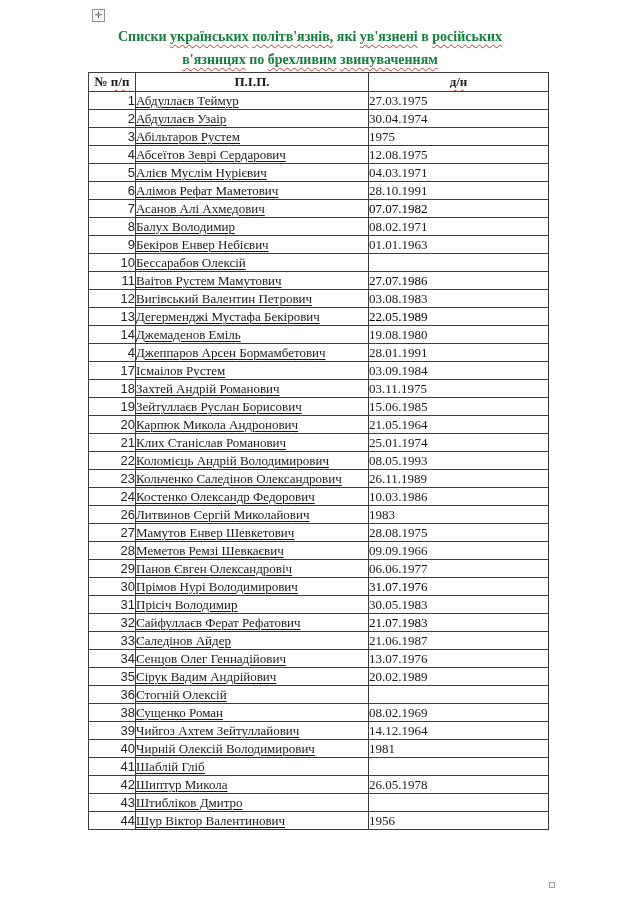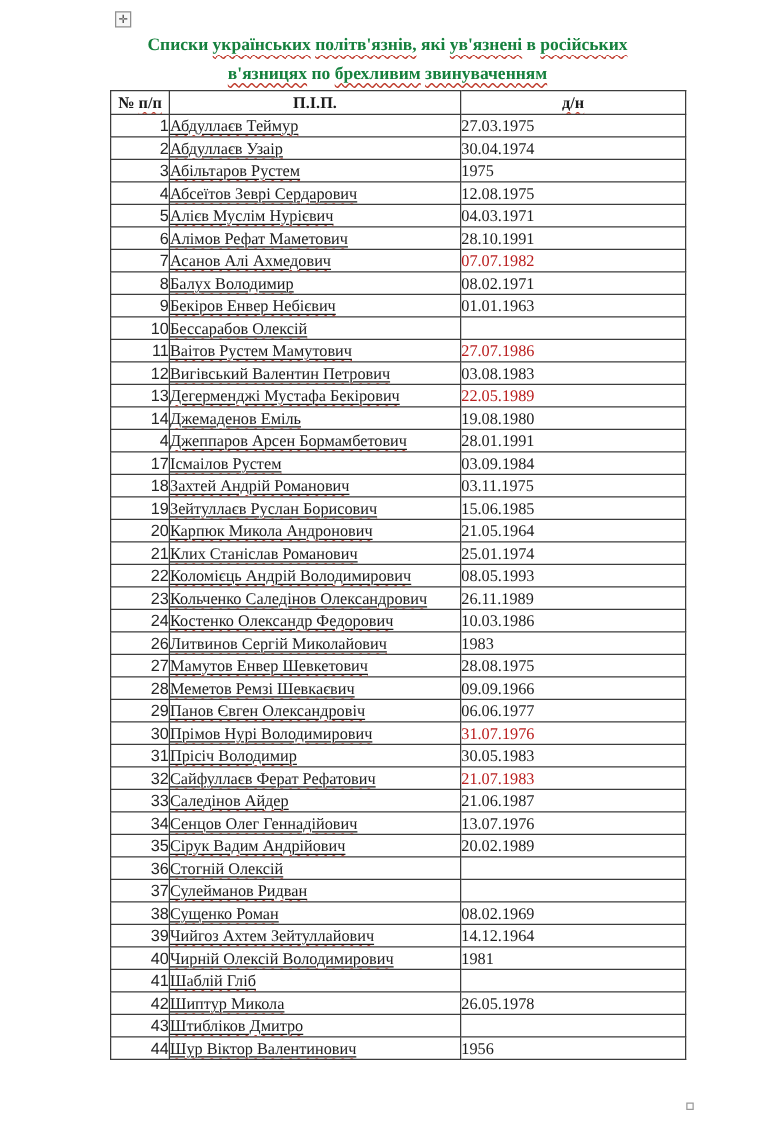--- a/index.html
+++ b/index.html
@@ -37,21 +37,21 @@
   .ul{
     text-decoration-line:underline;text-decoration-style:solid;
     text-decoration-color:#1c1c1c;text-decoration-thickness:1px;
     text-underline-offset:2px;
   }
   .sq{
     text-decoration-line:underline;text-decoration-style:wavy;
     text-decoration-color:#bf3a2b;text-decoration-thickness:1px;
     text-underline-offset:3px;
   }
-  .gray{color:#b91c1c;}
+  .gray{color:#000000;}
   .resize-handle{
     position:absolute;left:549px;top:882px;width:6px;height:6px;
     border:1px solid #9a9a9a;background:#ffffff;box-sizing:border-box;
     cursor:nwse-resize;
   }
 </style>
 </head>
 <body>
 
 <div class="move-handle">
@@ -241,25 +241,20 @@
         <td class="num">35</td>
         <td class="name"><span class="ul"><span class="sq">Сірук Вадим Андрійович</span></span></td>
         <td class="dob">20.02.1989</td>
       </tr>
       <tr>
         <td class="num">36</td>
         <td class="name"><span class="ul"><span class="sq">Стогній Олексій</span></span></td>
         <td class="dob"></td>
       </tr>
       <tr>
-        <td class="num">37</td>
-        <td class="name"><span class="ul"><span class="sq">Сулейманов Ридван</span></span></td>
-        <td class="dob"></td>
-      </tr>
-      <tr>
         <td class="num">38</td>
         <td class="name"><span class="ul"><span class="sq">Сущенко Роман</span></span></td>
         <td class="dob">08.02.1969</td>
       </tr>
       <tr>
         <td class="num">39</td>
         <td class="name"><span class="ul"><span class="sq">Чийгоз Ахтем Зейтуллайович</span></span></td>
         <td class="dob">14.12.1964</td>
       </tr>
       <tr>

